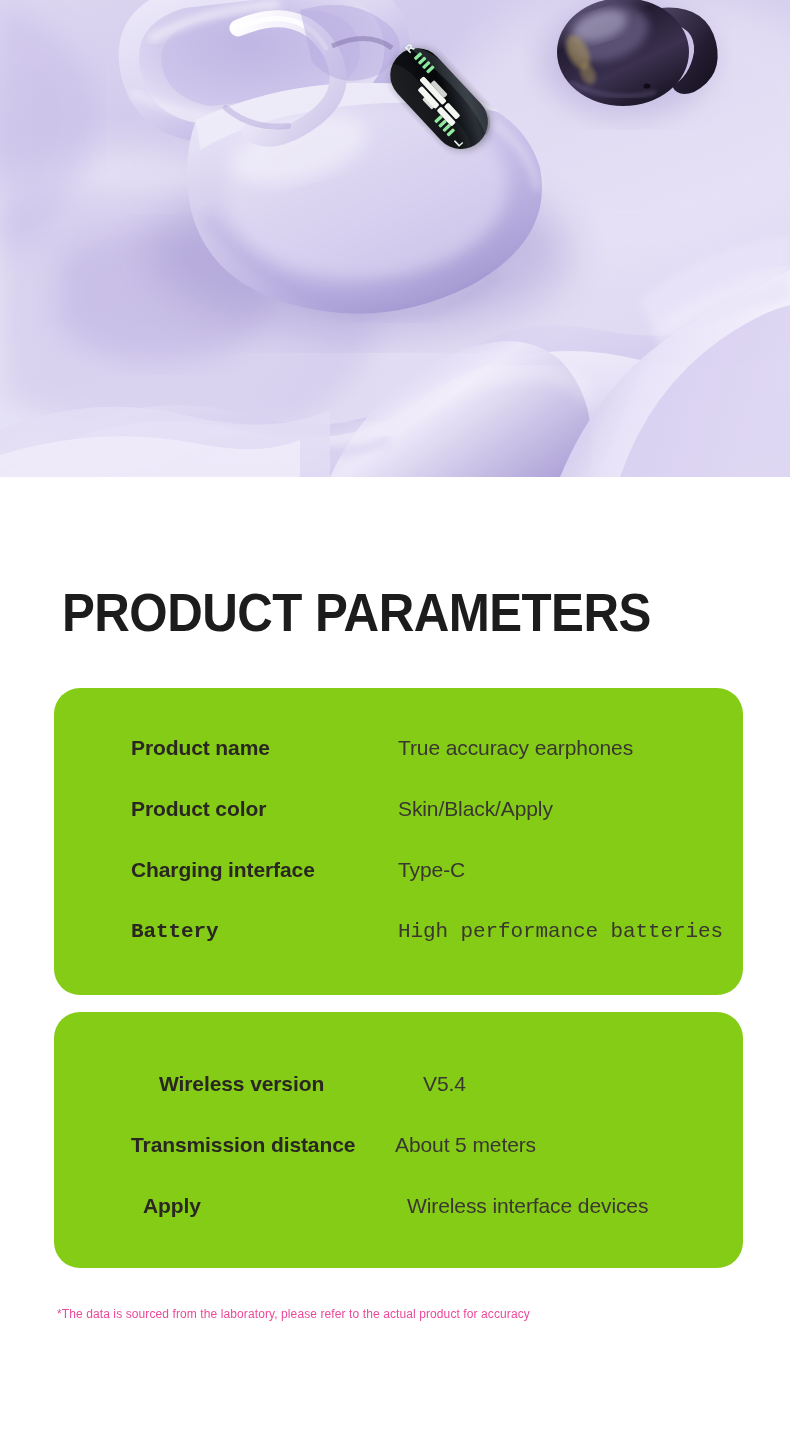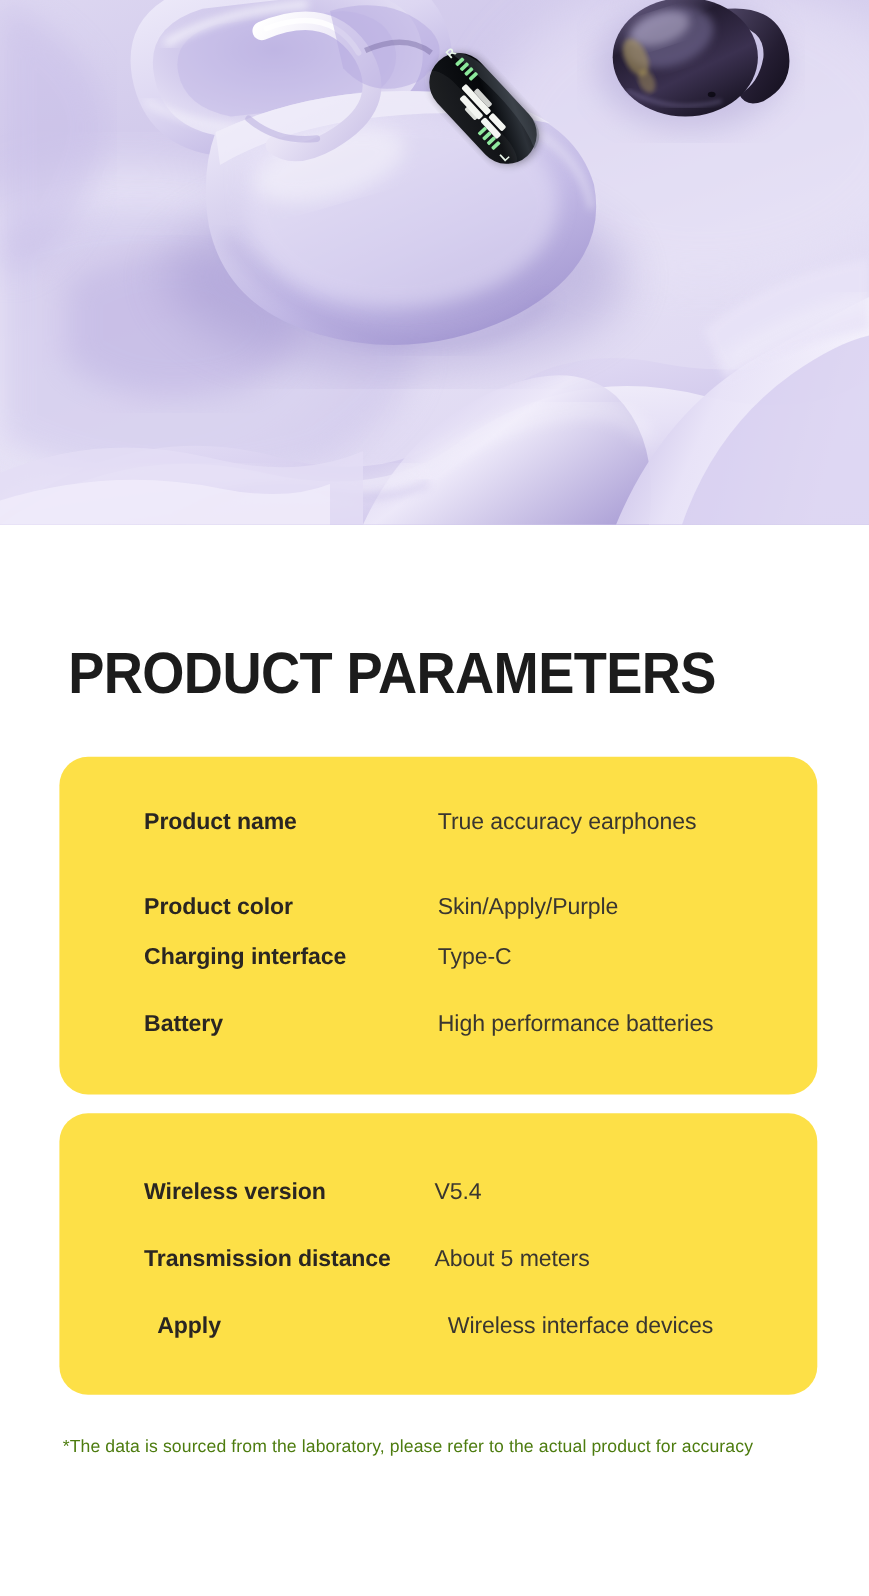--- a/index.html
+++ b/index.html
@@ -41,21 +41,21 @@
     transform:scaleX(0.93);
     transform-origin:left center;
     white-space:nowrap;
   }
 
   
   .card {
     position:absolute;
     left:54px;
     width:689px;
-    background:#fde047;
+    background:#84cc16;
     border-radius:26px;
   }
   .card-1 { top:688px; height:307px; }
   .card-2 { top:1012px; height:256px; }
 
   .spec-row {
     position:absolute;
     left:0; right:0;
     height:26px;
     display:flex;
@@ -75,34 +75,34 @@
     font-size:21px;
     font-weight:400;
     color:#3a3630;
     white-space:nowrap;
     letter-spacing:-0.1px;
   }
   .card-1 .spec-value { left:344px; }
   .card-2 .spec-value { left:341px; }
 
   .card-1 .r0 { top:47px; }
-  .card-1 .r1 { top:124px;padding-left:44px; }
+  .card-1 .r1 { top:108px;padding-left:44px; }
   .card-1 .r2 { top:169px; }
-  .card-1 .r3 { top:230px; }
-
-  .card-2 .r0 { top:59px; }
+  .card-1 .r3 { top:230px;font-family:Liberation Mono, monospace; }
+
+  .card-2 .r0 { top:59px;margin-left:28px; }
   .card-2 .r1 { top:120px; }
   .card-2 .r2 { top:181px;margin-left:12px; }
 
   
   .footnote {
     position:absolute;
     left:57px; top:1307px;
-    font-size:16px;
-    color:#4d7c0f;
+    font-size:12px;
+    color:#ec4899;
     letter-spacing:0.1px;
     white-space:nowrap;
   }
 </style>
 </head>
 <body>
 
 <div class="page">
 
   <div class="hero">
@@ -286,21 +286,21 @@
 
   <div class="title">PRODUCT PARAMETERS</div>
 
   <div class="card card-1">
     <div class="spec-row r0">
       <span class="spec-label">Product name</span>
       <span class="spec-value">True accuracy  earphones</span>
     </div>
     <div class="spec-row r1">
       <span class="spec-label">Product color</span>
-      <span class="spec-value">Skin/Apply/Purple</span>
+      <span class="spec-value">Skin/Black/Apply</span>
     </div>
     <div class="spec-row r2">
       <span class="spec-label">Charging interface</span>
       <span class="spec-value">Type-C</span>
     </div>
     <div class="spec-row r3">
       <span class="spec-label">Battery</span>
       <span class="spec-value">High performance batteries</span>
     </div>
   </div>

